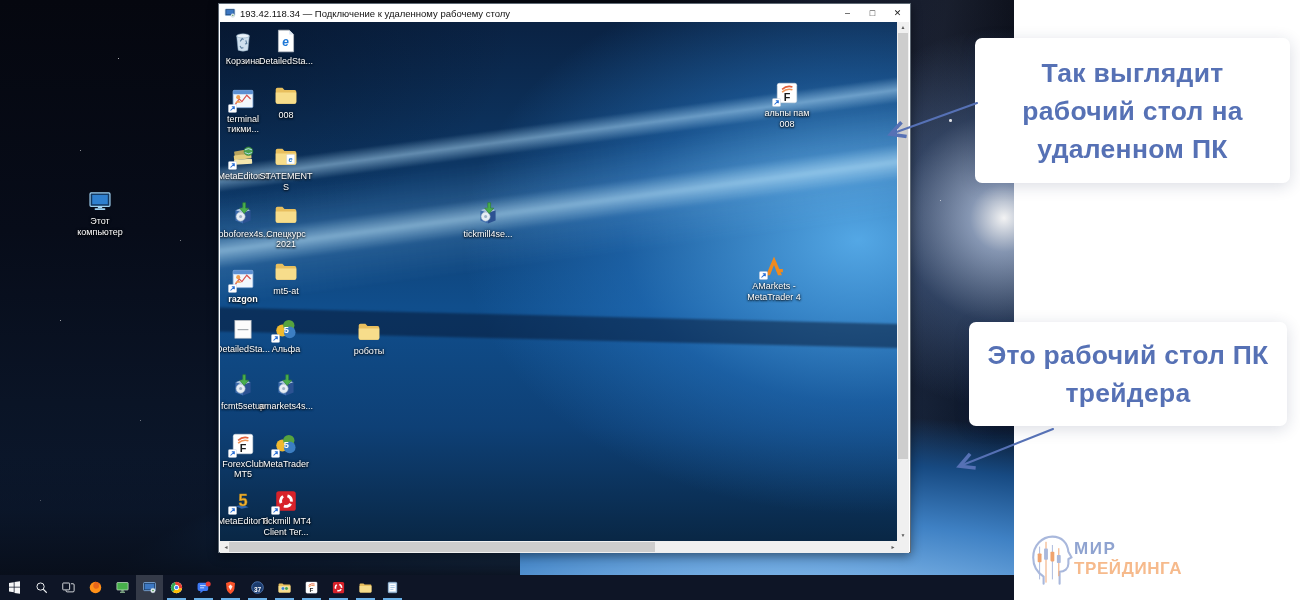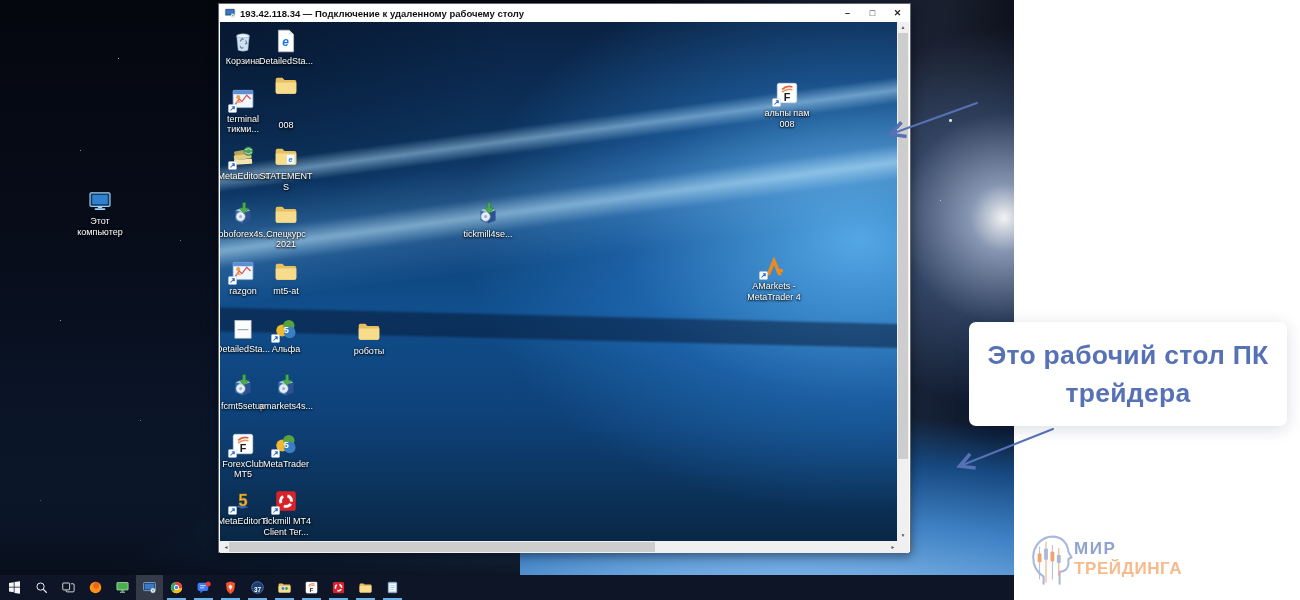--- a/index.html
+++ b/index.html
@@ -31,21 +31,21 @@
   .dicon{position:absolute;width:58px;display:flex;flex-direction:column;align-items:center;cursor:pointer;}
   .dicon .ic{position:relative;width:26px;height:26px;display:block;}
   .dicon .ic>svg{width:26px;height:26px;display:block;}
   .dicon .ic .sc{position:absolute;left:-2px;bottom:-1px;width:9px;height:9px;}
   .dicon .lbl{margin-top:2px;font-size:9px;line-height:10.5px;color:#fff;text-align:center;
     text-shadow:0 1px 2px rgba(0,0,0,.95),0 0 3px rgba(0,0,0,.8);word-wrap:break-word;width:58px;}
 
   
   .rdpwin{position:absolute;left:218px;top:3px;width:693px;height:550px;background:#fff;
     border:1px solid #5f6a75;box-shadow:0 3px 10px rgba(0,0,0,.45);}
-  .titlebar{position:absolute;left:0;top:0;width:100%;height:18px;background:#fff;display:flex;align-items:center;font-weight:bold;}
+  .titlebar{position:absolute;left:0;top:0;width:100%;height:18px;background:#fff;display:flex;align-items:center;}
   .titlebar .tico{width:12px;height:12px;margin:0 4px 0 5px;flex:0 0 auto;}
   .titlebar .ttext{font-size:9.5px;color:#111;white-space:nowrap;overflow:hidden;flex:1;}
   .wbtns{display:flex;height:100%;flex:0 0 auto;}
   .wbtn{width:25px;height:100%;display:flex;align-items:center;justify-content:center;
     font-size:9px;color:#222;cursor:pointer;}
   .viewport{position:absolute;left:1px;top:18px;width:679px;height:519px;overflow:hidden;
     background:
       radial-gradient(ellipse 520px 360px at 94% 42%, rgba(96,185,248,.85) 0%, rgba(42,125,205,.45) 45%, rgba(20,80,150,0) 76%),
       radial-gradient(ellipse 420px 300px at 0% 0%, rgba(4,16,36,.55) 0%, rgba(4,16,36,0) 70%),
       linear-gradient(180deg,#0a2243 0%,#0d3765 28%,#104e8c 55%,#0e4076 78%,#092745 100%);}
@@ -295,21 +295,21 @@
               <svg viewBox="0 0 24 24">
                 <use href="#d-appwin"></use>
               </svg>
               <svg class="sc" viewBox="0 0 9 9">
                 <rect x=".4" y=".4" width="8.2" height="8.2" rx="1.3" fill="#fff" stroke="#b9c6d8" stroke-width=".4"></rect>
                 <path d="M2.5 6.5 L6.2 2.8 M3.8 2.7 h2.5 v2.5" fill="none" stroke="#2b6fd4" stroke-width="1.05"></path>
               </svg>
             </span>
             <span class="lbl">terminal тикми...</span>
           </div>
-          <div class="dicon" style="left: 37px; top: 50px; gap: 20px;">
+          <div class="dicon" style="left: 37px; top: 60px;">
             <span class="ic">
               <svg viewBox="0 0 24 24">
                 <use href="#d-folder"></use>
               </svg>
             </span>
             <span class="lbl">008</span>
           </div>
           <div class="dicon" style="left: -6px; top: 121px;">
             <span class="ic">
               <svg viewBox="0 0 24 24">
@@ -339,21 +339,21 @@
             <span class="lbl">roboforex4s...</span>
           </div>
           <div class="dicon" style="left: 37px; top: 178.5px;">
             <span class="ic">
               <svg viewBox="0 0 24 24">
                 <use href="#d-folder"></use>
               </svg>
             </span>
             <span class="lbl">Спецкурс 2021</span>
           </div>
-          <div class="dicon" style="left: -6px; top: 236px;">
+          <div class="dicon" style="left: -6px; top: 244px; font-weight: bold;">
             <span class="ic">
               <svg viewBox="0 0 24 24">
                 <use href="#d-appwin"></use>
               </svg>
               <svg class="sc" viewBox="0 0 9 9">
                 <rect x=".4" y=".4" width="8.2" height="8.2" rx="1.3" fill="#fff" stroke="#b9c6d8" stroke-width=".4"></rect>
                 <path d="M2.5 6.5 L6.2 2.8 M3.8 2.7 h2.5 v2.5" fill="none" stroke="#2b6fd4" stroke-width="1.05"></path>
               </svg>
             </span>
             <span class="lbl">razgon</span>
@@ -580,20 +580,23 @@
       </div>
       <div class="tbtn open">
         <svg viewBox="0 0 24 24">
           <use href="#t-notepad"></use>
         </svg>
       </div>
     </div>
 
   <div class="whitepanel"></div>
 
+  <div class="callout c1">
+    <span>Так выглядит рабочий стол на удаленном ПК</span>
+  </div>
   <div class="callout c2">
     <span>Это рабочий стол ПК трейдера</span>
   </div>
 
   <svg class="arrows">
     <defs>
       <marker id="arrhead" markerWidth="10" markerHeight="10" refX="7.4" refY="4.5" orient="auto">
         <path d="M0.8 0.9 L7.6 4.5 L0.8 8.1" fill="none" stroke="#5671b5" stroke-width="1.7"></path>
       </marker>
     </defs>

